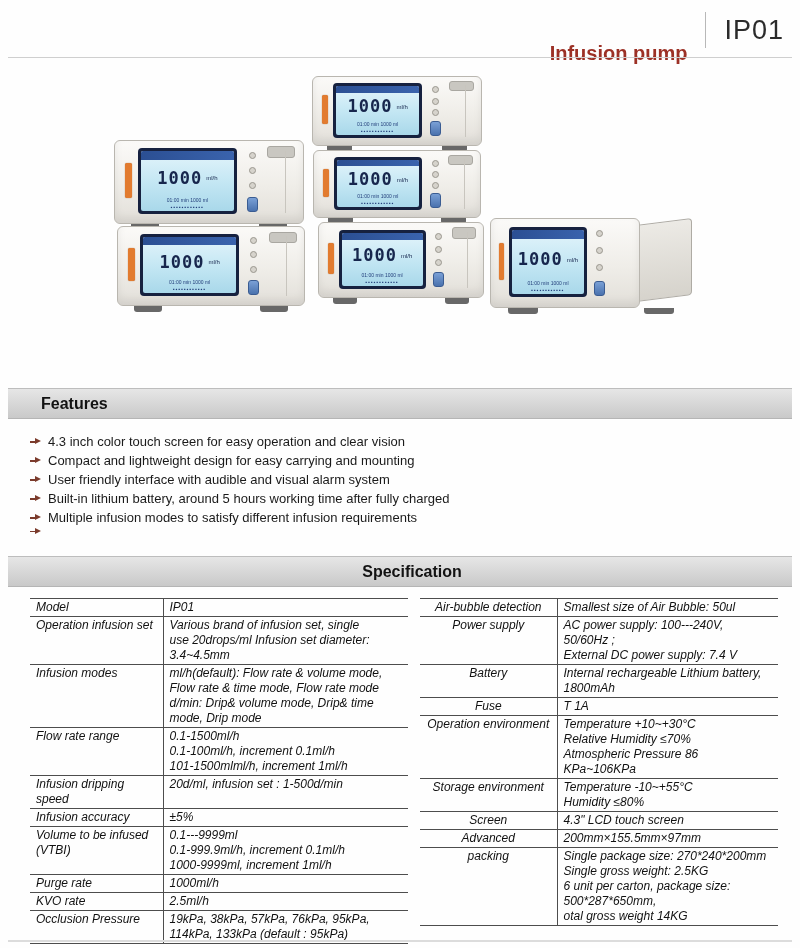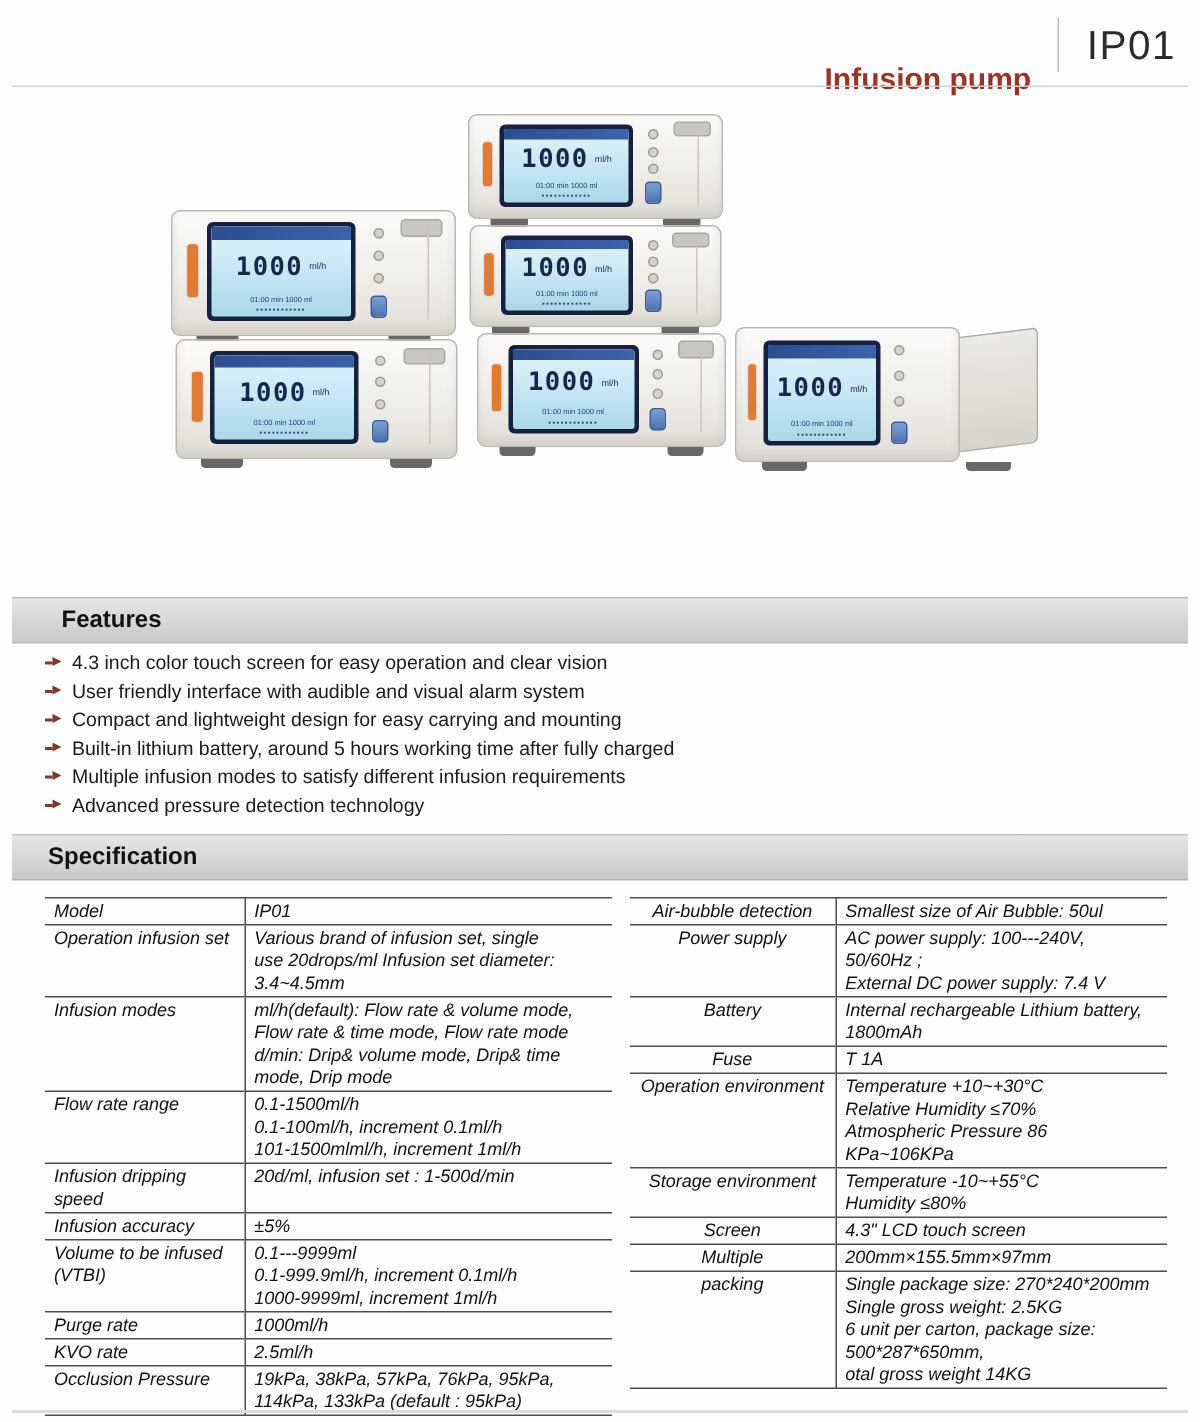--- a/index.html
+++ b/index.html
@@ -249,51 +249,50 @@
         </div>
       </div>
       <div class="pump-feet">
           <span></span>
           <span></span>
         </div>
     </div>
 
   </div>
 
-  <div class="section-bar" style="top:398px;padding-left:33px;">
+  <div class="section-bar" style="top:388px;padding-left:33px;">
     <span class="section-title">Features</span>
   </div>
   <ul class="features-list">
     <li>
         <span class="bullet"></span>
         <span>4.3 inch color touch screen for easy operation and clear vision</span>
       </li>
     <li>
         <span class="bullet"></span>
+        <span>Compact and lightweight design for easy carrying and mounting</span>
+      </li>
+    <li>
+        <span class="bullet"></span>
         <span>User friendly interface with audible and visual alarm system</span>
       </li>
     <li>
         <span class="bullet"></span>
-        <span>Compact and lightweight design for easy carrying and mounting</span>
-      </li>
-    <li>
-        <span class="bullet"></span>
         <span>Built-in lithium battery, around 5 hours working time after fully charged</span>
       </li>
     <li>
         <span class="bullet"></span>
         <span>Multiple infusion modes to satisfy different infusion requirements</span>
       </li>
     <li>
         <span class="bullet"></span>
-        <span>Advanced pressure detection technology</span>
       </li>
   </ul>
 
-  <div class="section-bar" style="top:556px;">
+  <div class="section-bar" style="top:556px;justify-content:center;">
     <span class="section-title">Specification</span>
   </div>
 
   <table class="spec-table" id="spec-left">
     <tbody>
         <tr>
           <td class="label">Model</td>
           <td>IP01</td>
         </tr>
     <tr>
@@ -376,21 +375,21 @@
     <tr>
           <td class="label">Storage environment</td>
           <td>Temperature -10~+55°C
 Humidity  ≤80%</td>
         </tr>
     <tr>
           <td class="label">Screen</td>
           <td>4.3" LCD touch screen</td>
         </tr>
     <tr>
-          <td class="label">Multiple</td>
+          <td class="label">Advanced</td>
           <td>200mm×155.5mm×97mm</td>
         </tr>
     <tr>
           <td class="label">packing</td>
           <td>Single package size: 270*240*200mm
 Single gross weight: 2.5KG
 6 unit per carton, package size:
 500*287*650mm,
 otal gross weight 14KG</td>
         </tr>

